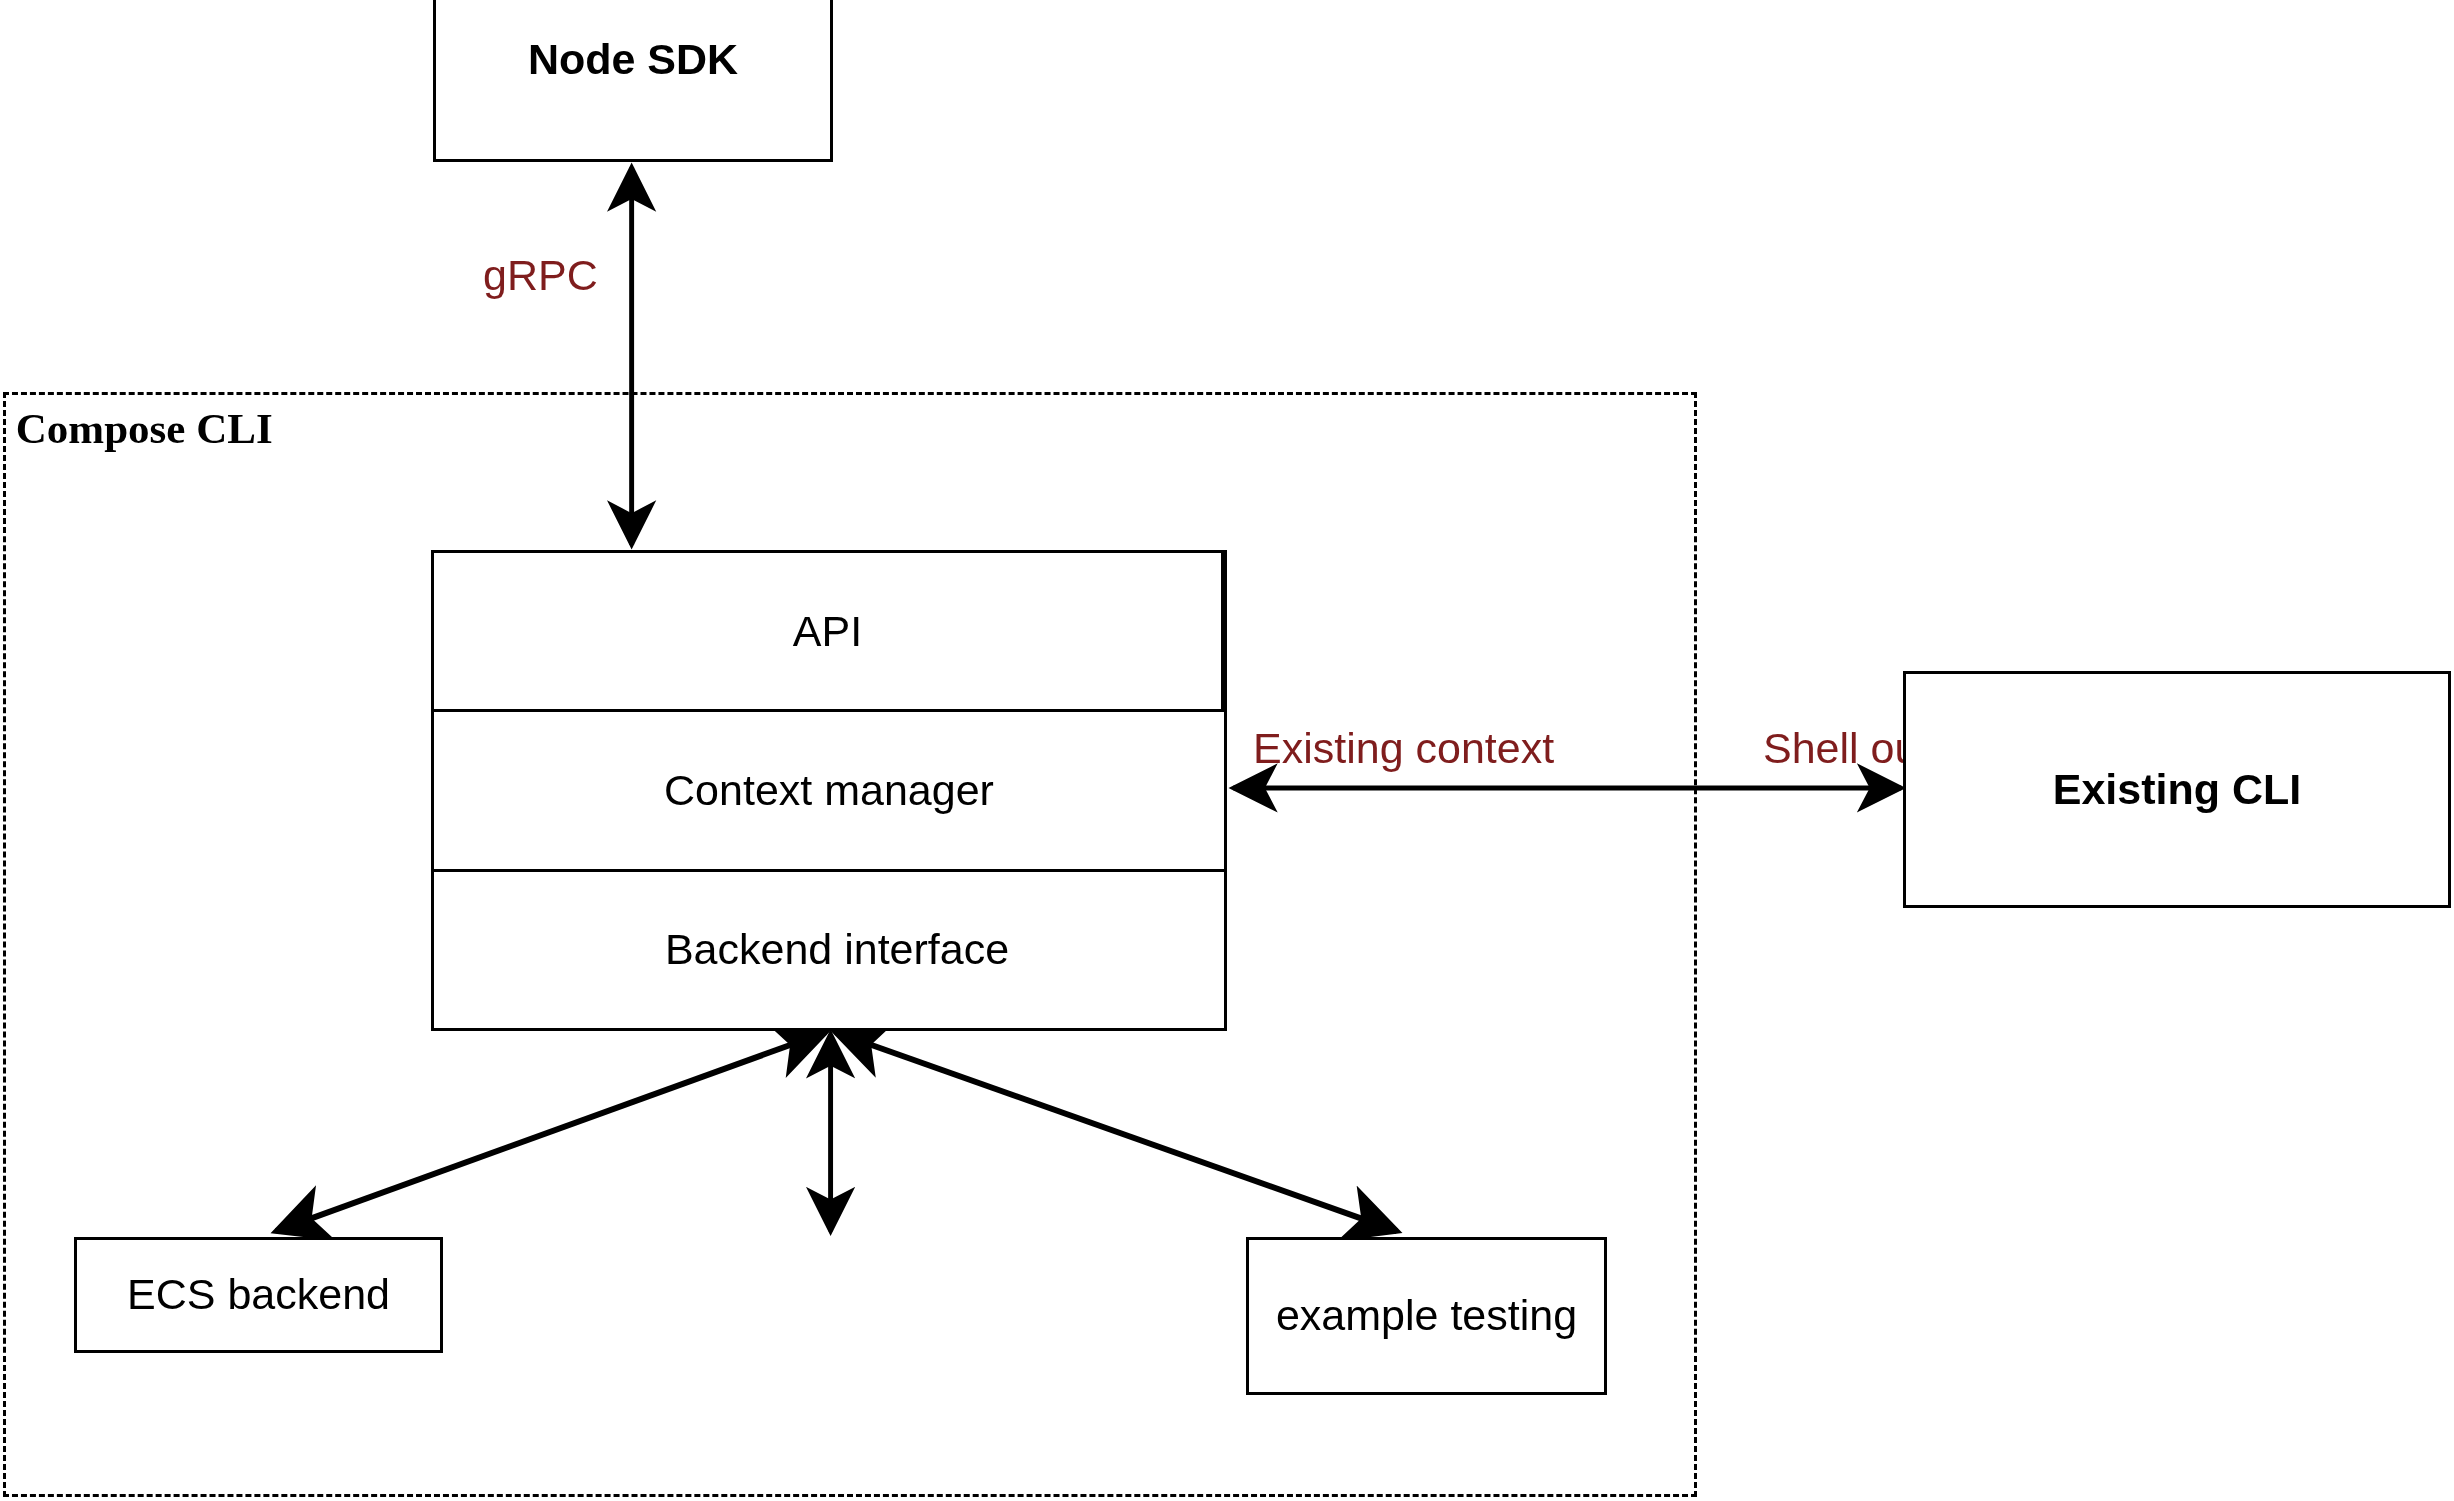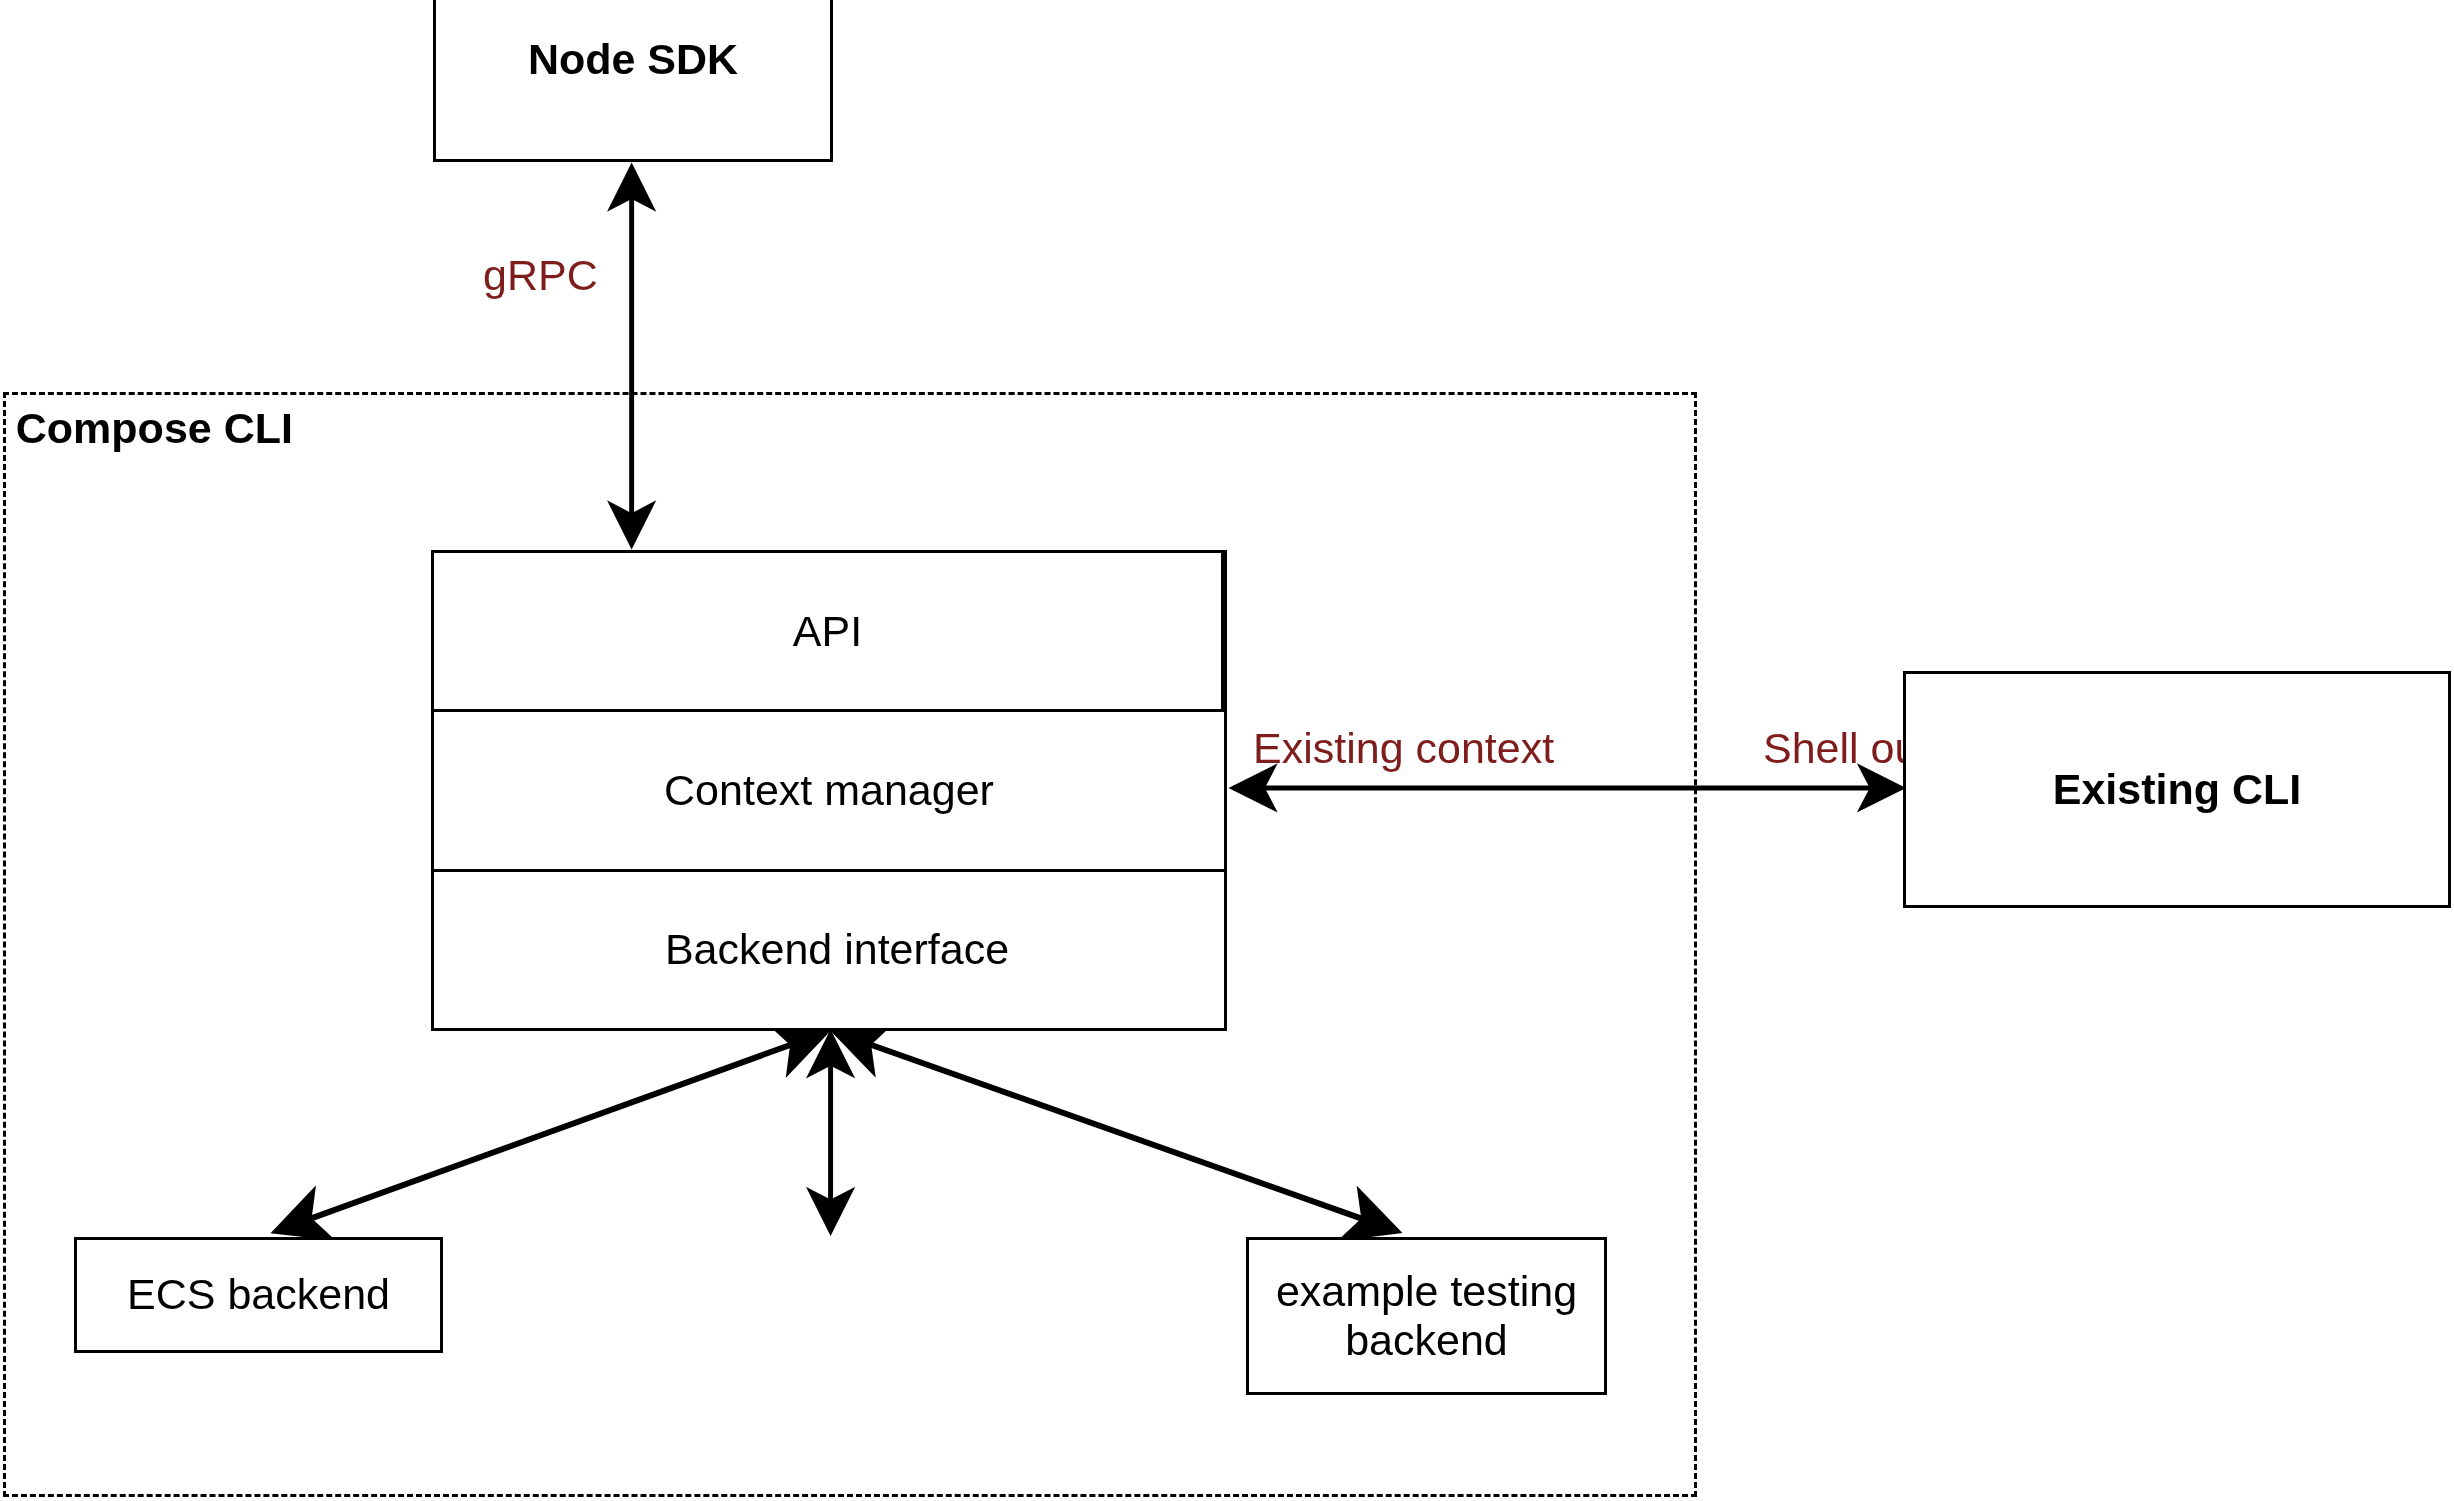--- a/index.html
+++ b/index.html
@@ -57,20 +57,21 @@
     background: transparent;
   }
   #compose-cli-label {
     position: absolute;
     left: 15.8px;
     top: 404px;
     font-size: 43px;
     font-weight: bold;
     color: #000000;
     white-space: nowrap;
+    font-family: Liberation Serif, serif;
   }
 
   
   #core-stack {
     position: absolute;
     left: 431px;
     top: 550px;
     width: 796px;
     height: 481px;
     box-sizing: border-box;
@@ -208,18 +209,17 @@
   <div class="node bold" id="existing-cli">
     <span>Existing CLI</span>
   </div>
 
   <div class="node" id="ecs-backend">
     <span>ECS backend</span>
   </div>
   <div class="node" id="example-testing-backend">
     <div>
       <div>example testing</div>
-      <div>backend</div>
     </div>
   </div>
 
 </div>
 
 
 </body></html>

